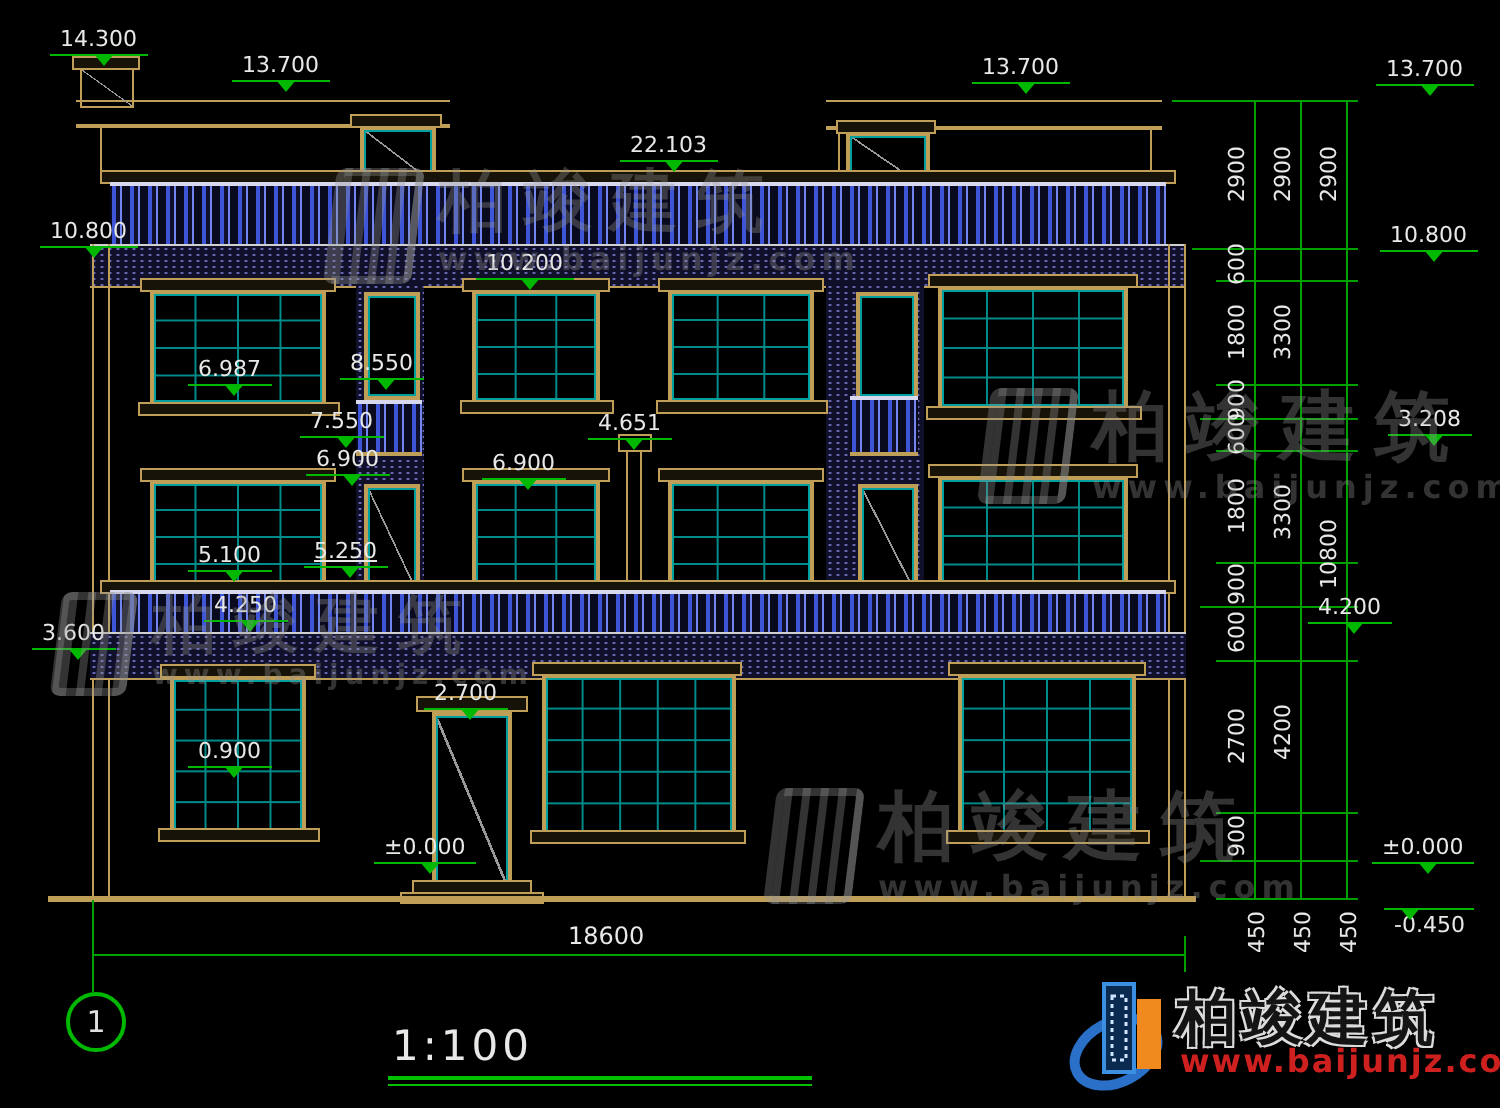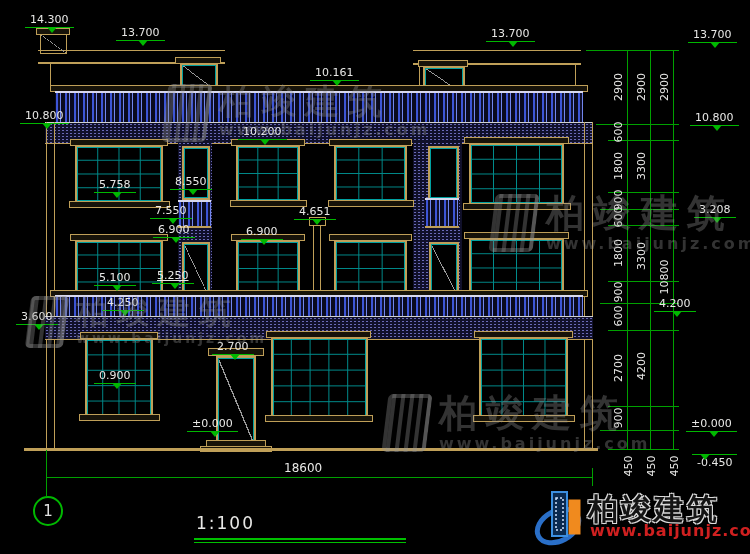--- a/index.html
+++ b/index.html
@@ -45,21 +45,21 @@
        color:#e0e0e0;text-align:center;line-height:26px;font-size:15px;}
   
   .wm{position:absolute;color:rgba(150,150,150,.34);display:flex;align-items:flex-start;gap:10px;}
   .wm-logo{width:36px;height:50px;border:4px solid currentColor;border-radius:5px;transform:skewX(-7deg);
        background:repeating-linear-gradient(90deg,currentColor 0 4px,transparent 4px 9px);}
   .wm-cn{font-size:var(--cs,40px);font-weight:bold;letter-spacing:9px;line-height:1.05;white-space:nowrap;}
   .wm-url{font-size:var(--us,17px);font-weight:bold;letter-spacing:3px;white-space:nowrap;}
   
   .title{position:absolute;left:196px;top:511px;color:#e8e8e6;display:flex;align-items:flex-end;gap:10px;}
   .title .tx{font-size:17px;line-height:24px;}
-  .title .sc{font-size:17px;line-height:24px;letter-spacing:2px;}
+  .title .sc{font-size:21px;line-height:24px;letter-spacing:2px;}
   .brand-cn{position:absolute;left:588px;top:489px;font-size:30px;font-weight:bold;color:#141414;
        letter-spacing:3px;white-space:nowrap;
        text-shadow:-1px -1px 0 #dcdcdc,1px -1px 0 #dcdcdc,-1px 1px 0 #dcdcdc,1px 1px 0 #dcdcdc;}
   .brand-url{position:absolute;left:590px;top:521px;font-size:16px;font-weight:bold;color:#cf2020;
        letter-spacing:1px;white-space:nowrap;}
 </style>
 </head>
 <body>
 
 <div id="stage">
@@ -150,25 +150,25 @@
   <div class="cap" style="left:265px;top:415px;width:106px;"></div>
 
   <div class="cap" style="left:474px;top:331px;width:97px;"></div>
   <div class="win" style="left:479px;top:337px;width:85px;height:78px;--c:4;--r:5;"></div>
   <div class="cap" style="left:473px;top:415px;width:100px;"></div>
 
   <div class="wall" style="left:24px;top:448px;width:574px;height:3px;"></div>
 
   <div class="lvl" style="left:25px;top:14px;">14.300</div>
   <div class="lvl" style="left:116px;top:27px;">13.700</div>
-  <div class="lvl" style="left:310px;top:67px;">10.161</div>
+  <div class="lvl" style="left:310px;top:67px;">22.103</div>
   <div class="lvl" style="left:486px;top:28px;">13.700</div>
   <div class="lvl" style="left:20px;top:110px;">10.800</div>
   <div class="lvl" style="left:238px;top:126px;">10.200</div>
-  <div class="lvl" style="left:94px;top:179px;">5.758</div>
+  <div class="lvl" style="left:94px;top:179px;">6.987</div>
   <div class="lvl" style="left:170px;top:176px;">8.550</div>
   <div class="lvl" style="left:150px;top:205px;">7.550</div>
   <div class="lvl" style="left:153px;top:224px;">6.900</div>
   <div class="lvl" style="left:294px;top:206px;">4.651</div>
   <div class="lvl" style="left:241px;top:226px;">6.900</div>
   <div class="lvl" style="left:94px;top:272px;">5.100</div>
   <div class="lvl" style="left:152px;top:270px;text-decoration:underline;">5.250</div>
   <div class="lvl" style="left:102px;top:297px;">4.250</div>
   <div class="lvl" style="left:16px;top:311px;">3.600</div>
   <div class="lvl" style="left:212px;top:341px;">2.700</div>

